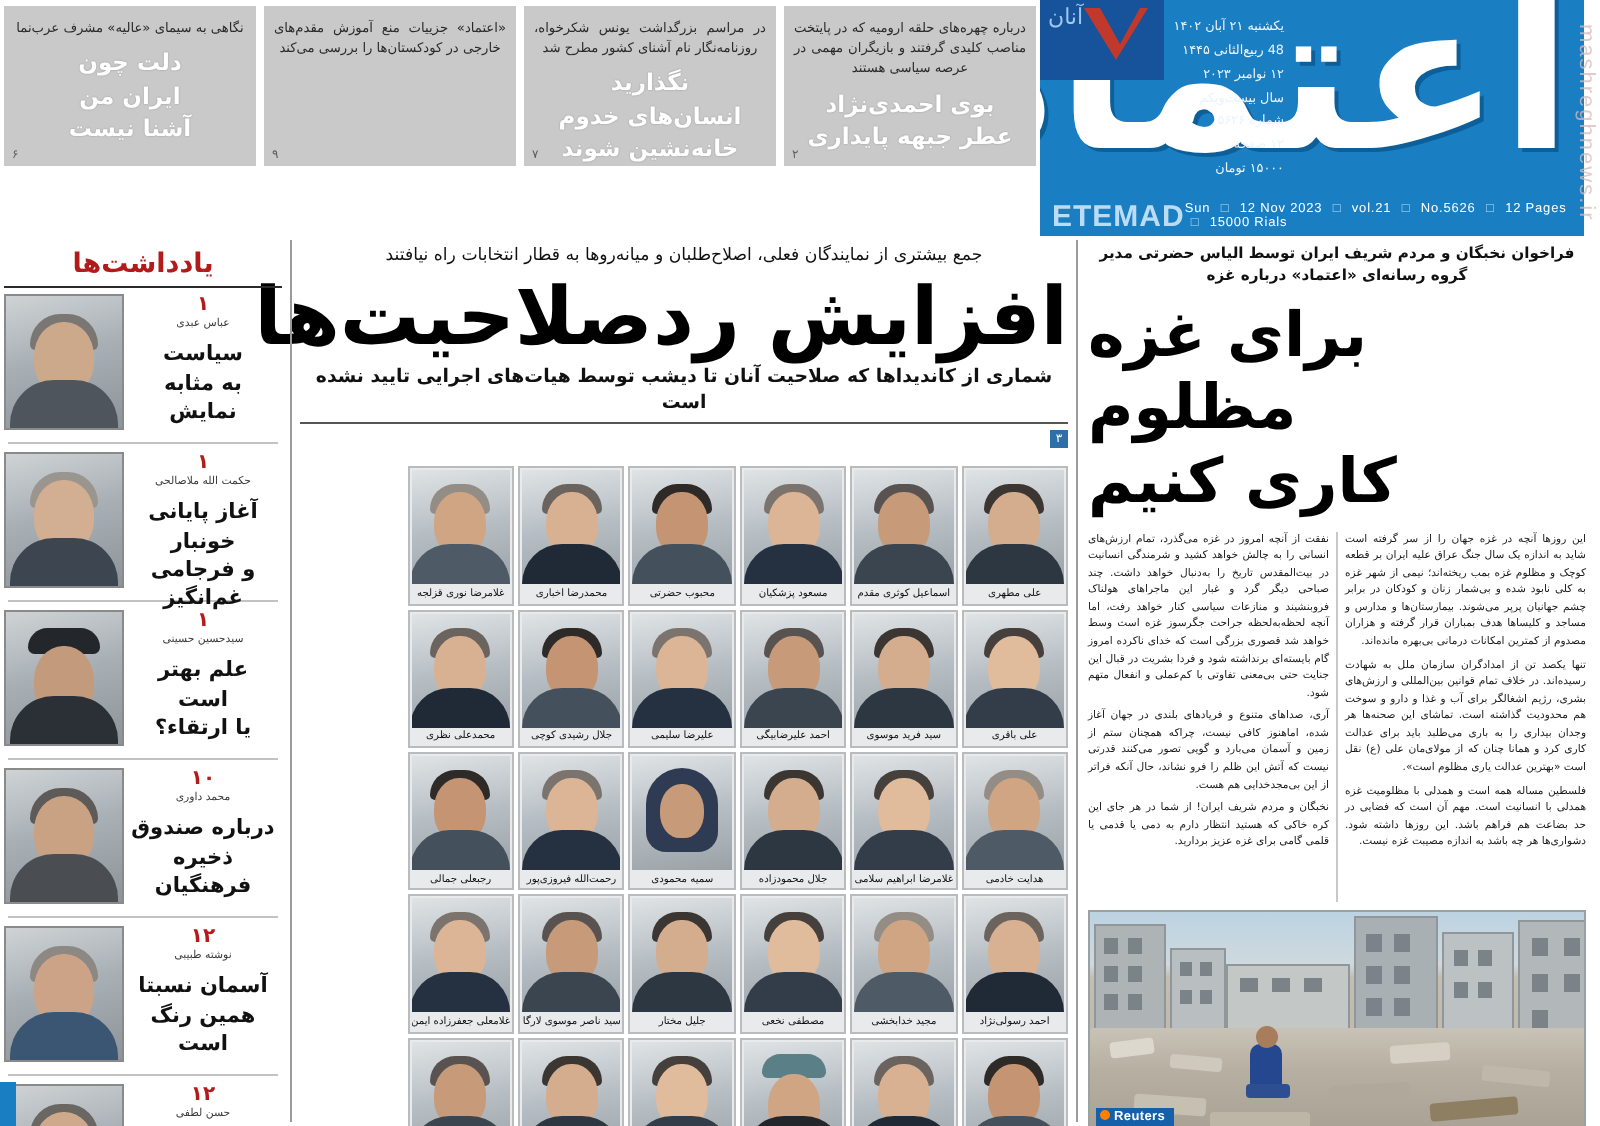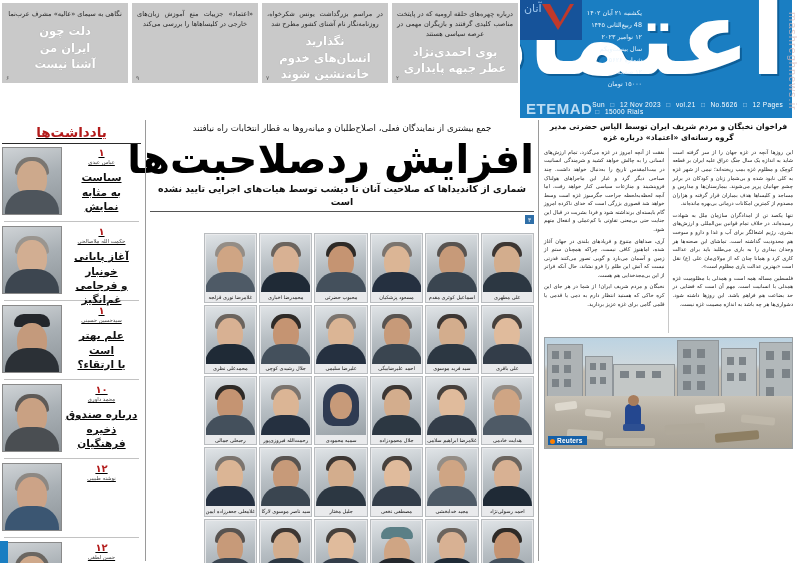--- a/index.html
+++ b/index.html
@@ -88,21 +88,21 @@
     writing-mode:vertical-rl;
     font-size:11px;color:#d9b9b9;opacity:.75;letter-spacing:1px;
     font-family:"Liberation Sans",sans-serif;direction:ltr;
     z-index:50;pointer-events:none;
   }
 
   
   .body{display:flex;flex-direction:row-reverse;width:800px;height:445px;}
 
   
-  .sidebar{width:145px;box-sizing:border-box;padding:4px 4px 16px 2px;position:relative;text-decoration:underline;}
+  .sidebar{width:145px;box-sizing:border-box;padding:4px 4px 16px 2px;position:relative;}
   .sidebar-title{
     text-align:center;font-size:13.5px;font-weight:bold;color:#b31b1b;
     padding:2px 0 3px 0;border-bottom:1.5px solid #2a2a2a;margin-bottom:3px;
   }
   .note{
     display:flex;flex-direction:row-reverse;align-items:flex-start;
     height:70px;margin-bottom:4px;position:relative;
   }
   .note-text{flex:1;text-align:center;padding:1px 3px 0 3px;}
   .note-num{font-size:10px;color:#b31b1b;font-weight:bold;line-height:1;}
@@ -237,21 +237,21 @@
 
     <div class="teaser">
       <div class="teaser-kicker">نگاهی به سیمای «عالیه» مشرف عرب‌نما</div>
       <div class="teaser-head" style="white-space:pre-line">دلت چون
 ایران من
 آشنا نیست</div>
       <div class="teaser-num">۶</div>
     </div>
 
     <div class="teaser">
-      <div class="teaser-kicker">«اعتماد» جزییات منع آموزش زبان‌های خارجی در کلیساها‌ها را بررسی می‌کند</div>
+      <div class="teaser-kicker">«اعتماد» جزییات منع آموزش مقدم‌های خارجی در کودکستان‌ها را بررسی می‌کند</div>
       <div class="teaser-num">۹</div>
     </div>
 
     <div class="teaser">
       <div class="teaser-kicker">در مراسم بزرگداشت یونس شکرخواه، روزنامه‌نگار نام آشنای کشور مطرح شد</div>
       <div class="teaser-head" style="white-space:pre-line">نگذارید
 انسان‌های خدوم
 خانه‌نشین شوند</div>
       <div class="teaser-num">۷</div>
     </div>
@@ -369,20 +369,22 @@
 
       <div class="note">
         <div class="note-photo">
           <div class="face face-hair" style="background:#8d8883"></div>
           <div class="face face-head" style="background:#ccA387"></div>
           <div class="face face-body" style="background:#3b5672"></div>
         </div>
         <div class="note-text">
           <div class="note-num">۱۲</div>
           <div class="note-author">نوشته طبیبی</div>
+          <div class="note-title" style="white-space:pre-line">آسمان نسبتا
+همین رنگ است</div>
         </div>
       </div>
       <div class="note-sep"></div>
 
       <div class="note">
         <div class="note-photo">
           <div class="face face-hair" style="background:#6a6661"></div>
           <div class="face face-head" style="background:#cfa98b"></div>
 
         </div>
@@ -638,20 +640,22 @@
               <div class="ph-body" style="background: rgb(58, 69, 80);"></div>
             </div>
           </div>
         </div>
     </div>
 
     <div class="vrule"></div>
 
     <div class="left">
       <div class="left-kicker">فراخوان نخبگان و مردم شریف ایران توسط الیاس حضرتی مدیر گروه رسانه‌ای «اعتماد» درباره غزه</div>
+      <div class="left-head" style="white-space:pre-line">برای غزه مظلوم
+کاری کنیم</div>
 
       <div class="left-cols">
           <p>این روزها آنچه در غزه جهان را از سر گرفته است شاید به اندازه یک سال جنگ عراق علیه ایران بر قطعه کوچک و مظلوم غزه بمب ریخته‌اند؛ نیمی از شهر غزه به کلی نابود شده و بی‌شمار زنان و کودکان در برابر چشم جهانیان پرپر می‌شوند. بیمارستان‌ها و مدارس و مساجد و کلیساها هدف بمباران قرار گرفته و هزاران مصدوم از کمترین امکانات درمانی بی‌بهره مانده‌اند.</p>
           <p>تنها یکصد تن از امدادگران سازمان ملل به شهادت رسیده‌اند. در خلاف تمام قوانین بین‌المللی و ارزش‌های بشری، رژیم اشغالگر برای آب و غذا و دارو و سوخت هم محدودیت گذاشته است. تماشای این صحنه‌ها هر وجدان بیداری را به باری می‌طلبد باید برای عدالت کاری کرد و همانا چنان که از مولای‌مان علی (ع) نقل است «بهترین عدالت یاری مظلوم است».</p>
           <p>فلسطین مساله همه است و همدلی با مظلومیت غزه همدلی با انسانیت است. مهم آن است که فضایی در حد بضاعت هم فراهم باشد. این روزها داشته شود. دشواری‌ها هر چه باشد به اندازه مصیبت غزه نیست.</p>
           <p>نفقت از آنچه امروز در غزه می‌گذرد، تمام ارزش‌های انسانی را به چالش خواهد کشید و شرمندگی انسانیت در بیت‌المقدس تاریخ را به‌دنبال خواهد داشت. چند صباحی دیگر گرد و غبار این ماجراهای هولناک فروبنشیند و منازعات سیاسی کنار خواهد رفت، اما آنچه لحظه‌به‌لحظه جراحت جگرسوز غزه است وسط خواهد شد قصوری بزرگی است که خدای ناکرده امروز گام بایسته‌ای برنداشته شود و فردا بشریت در قبال این جنایت حتی بی‌معنی تفاوتی با کم‌عملی و انفعال متهم شود.</p>
           <p>آری، صداهای متنوع و فریادهای بلندی در جهان آغاز شده، اماهنوز کافی نیست، چراکه همچنان ستم از زمین و آسمان می‌بارد و گویی تصور می‌کنند قدرتی نیست که آتش این ظلم را فرو نشاند، حال آنکه فراتر از این بی‌مجدخدایی هم هست.</p>
           <p>نخبگان و مردم شریف ایران! از شما در هر جای این کره خاکی که هستید انتظار دارم به دمی یا قدمی یا قلمی گامی برای غزه عزیز بردارید.</p>
         </div>
 

